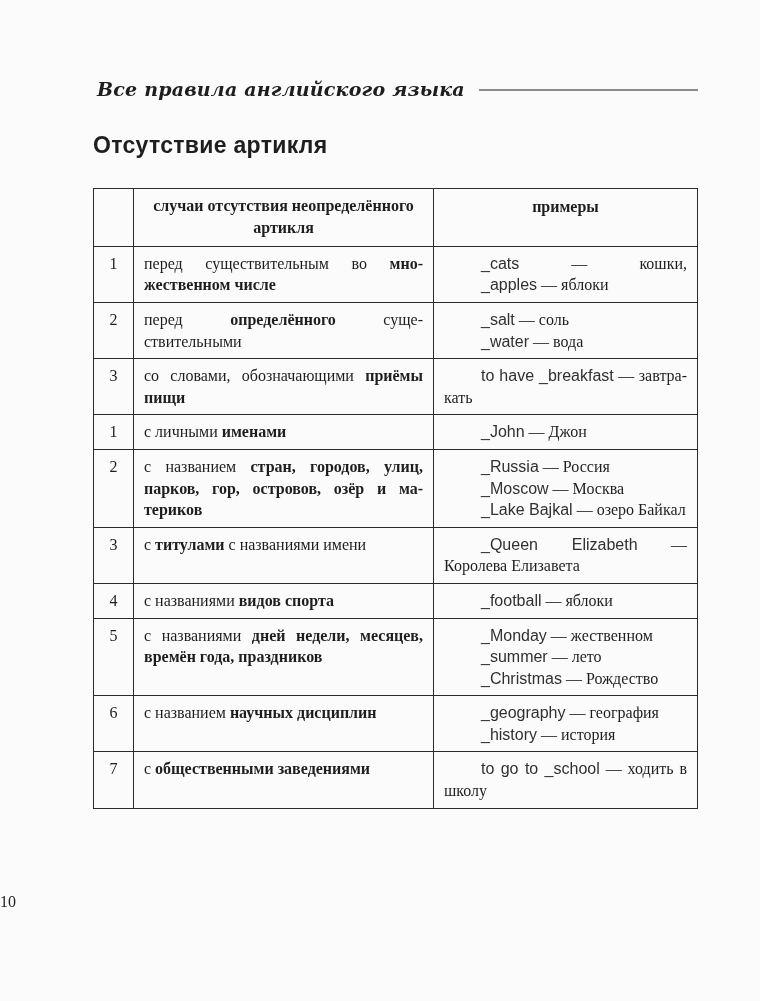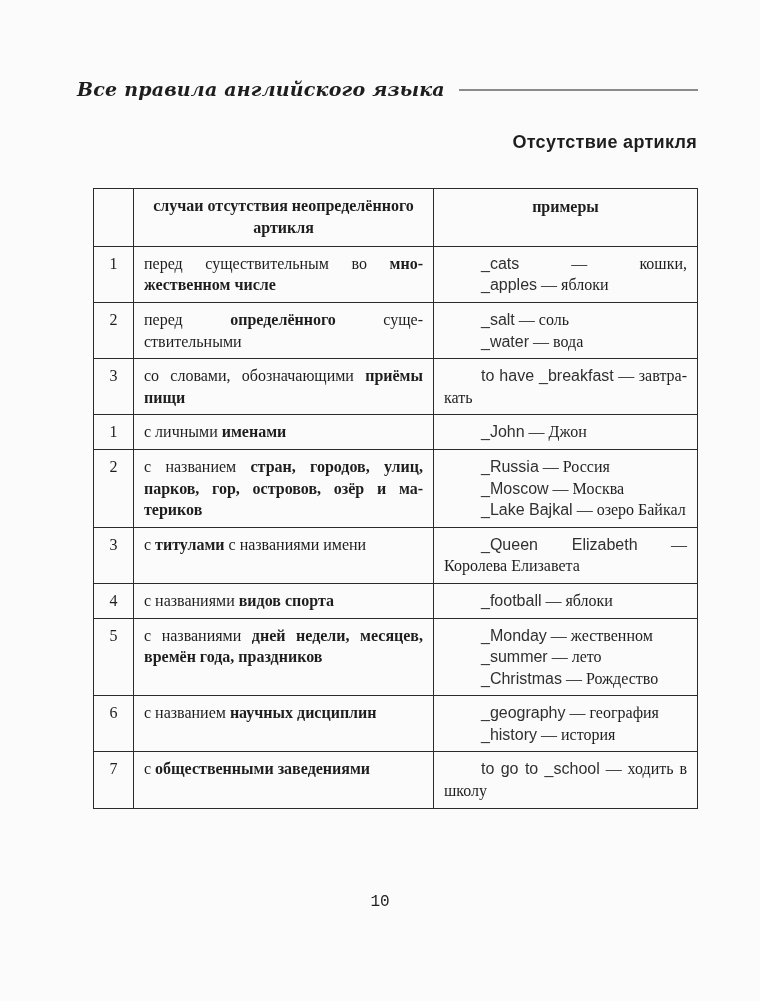--- a/index.html
+++ b/index.html
@@ -13,38 +13,38 @@
   html,body{margin:0;padding:0;}
   body{
     width:760px;height:1001px;overflow:hidden;
     background:var(--background,#fbfbfb);
     color:var(--text,#1e1e1e);
     font-family:"Liberation Serif",serif;
   }
   .page{position:relative;width:760px;height:1001px;}
 
   .running-head{
-    position:absolute;left:77px;top:78px;right:62px;
+    position:absolute;left:97px;top:78px;right:62px;
     display:flex;align-items:baseline;gap:14px;
   }
   .running-title{
     font-family:"DejaVu Serif",serif;
     font-style:italic;font-weight:bold;
     font-size:19px;white-space:nowrap;letter-spacing:.2px;
   }
   .head-rule{
     flex:1;height:0;border-bottom:2px solid var(--rule-line,#8a8a8a);
     transform:translateY(-5px);
   }
 
   .title{
     position:absolute;left:93px;width:604px;top:132px;margin:0;
-    text-align:right;
+    text-align:left;
     font-family:"Liberation Sans",sans-serif;
-    font-size:18px;font-weight:bold;letter-spacing:.3px;
+    font-size:23px;font-weight:bold;letter-spacing:.3px;
   }
 
   table.article-table{
     position:absolute;left:93px;top:188px;width:604px;
     border-collapse:collapse;table-layout:fixed;
     font-size:16px;line-height:1.35;
   }
   table.article-table td{
     border:1px solid var(--border,#2b2b2b);
     vertical-align:top;
@@ -61,22 +61,22 @@
   .bold{font-weight:bold;}
   .latin{
     font-family:"Liberation Sans",sans-serif;
     color:var(--latin,#303030);
     margin-left:37px;
   }
   .ex-line{text-align:justify;}
 
   .page-footer{
     position:absolute;left:0;right:0;top:893px;
-    text-align:center;
-    font-family:Liberation Mono, monospace;
+    text-align:left;
+    font-family:Liberation Serif, serif;
     font-size:16px;
   }
 </style>
 </head>
 <body>
 
 <div class="page">
 
   <header class="running-head">
     <span class="running-title">Все правила английского языка</span>

